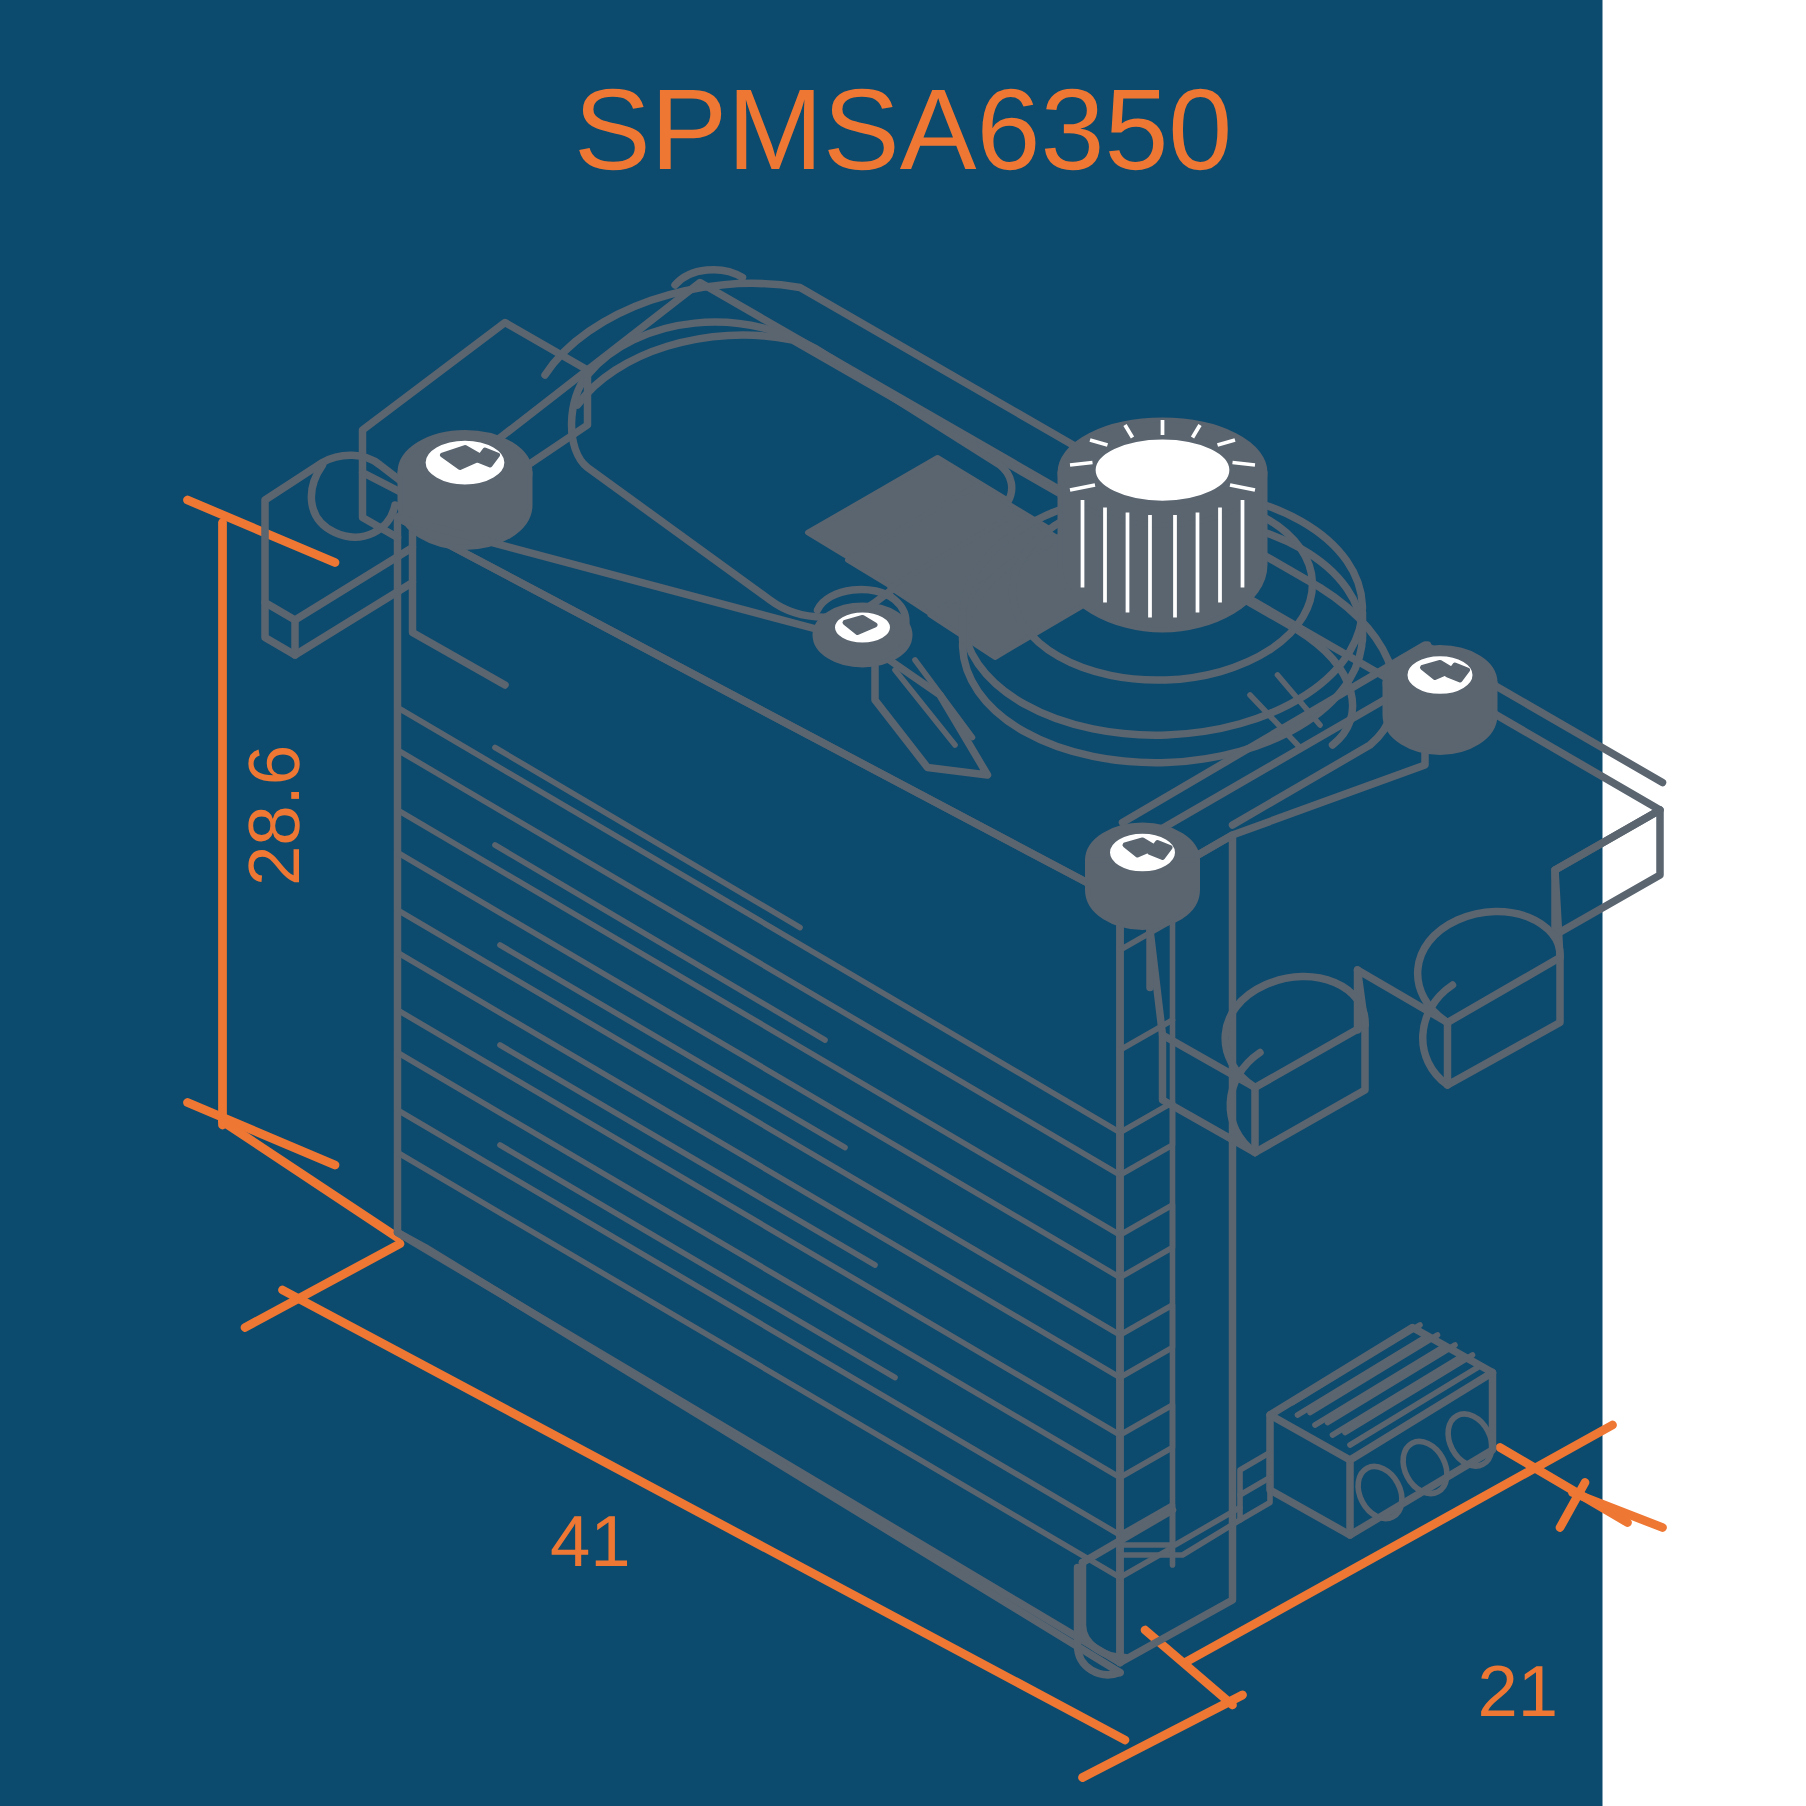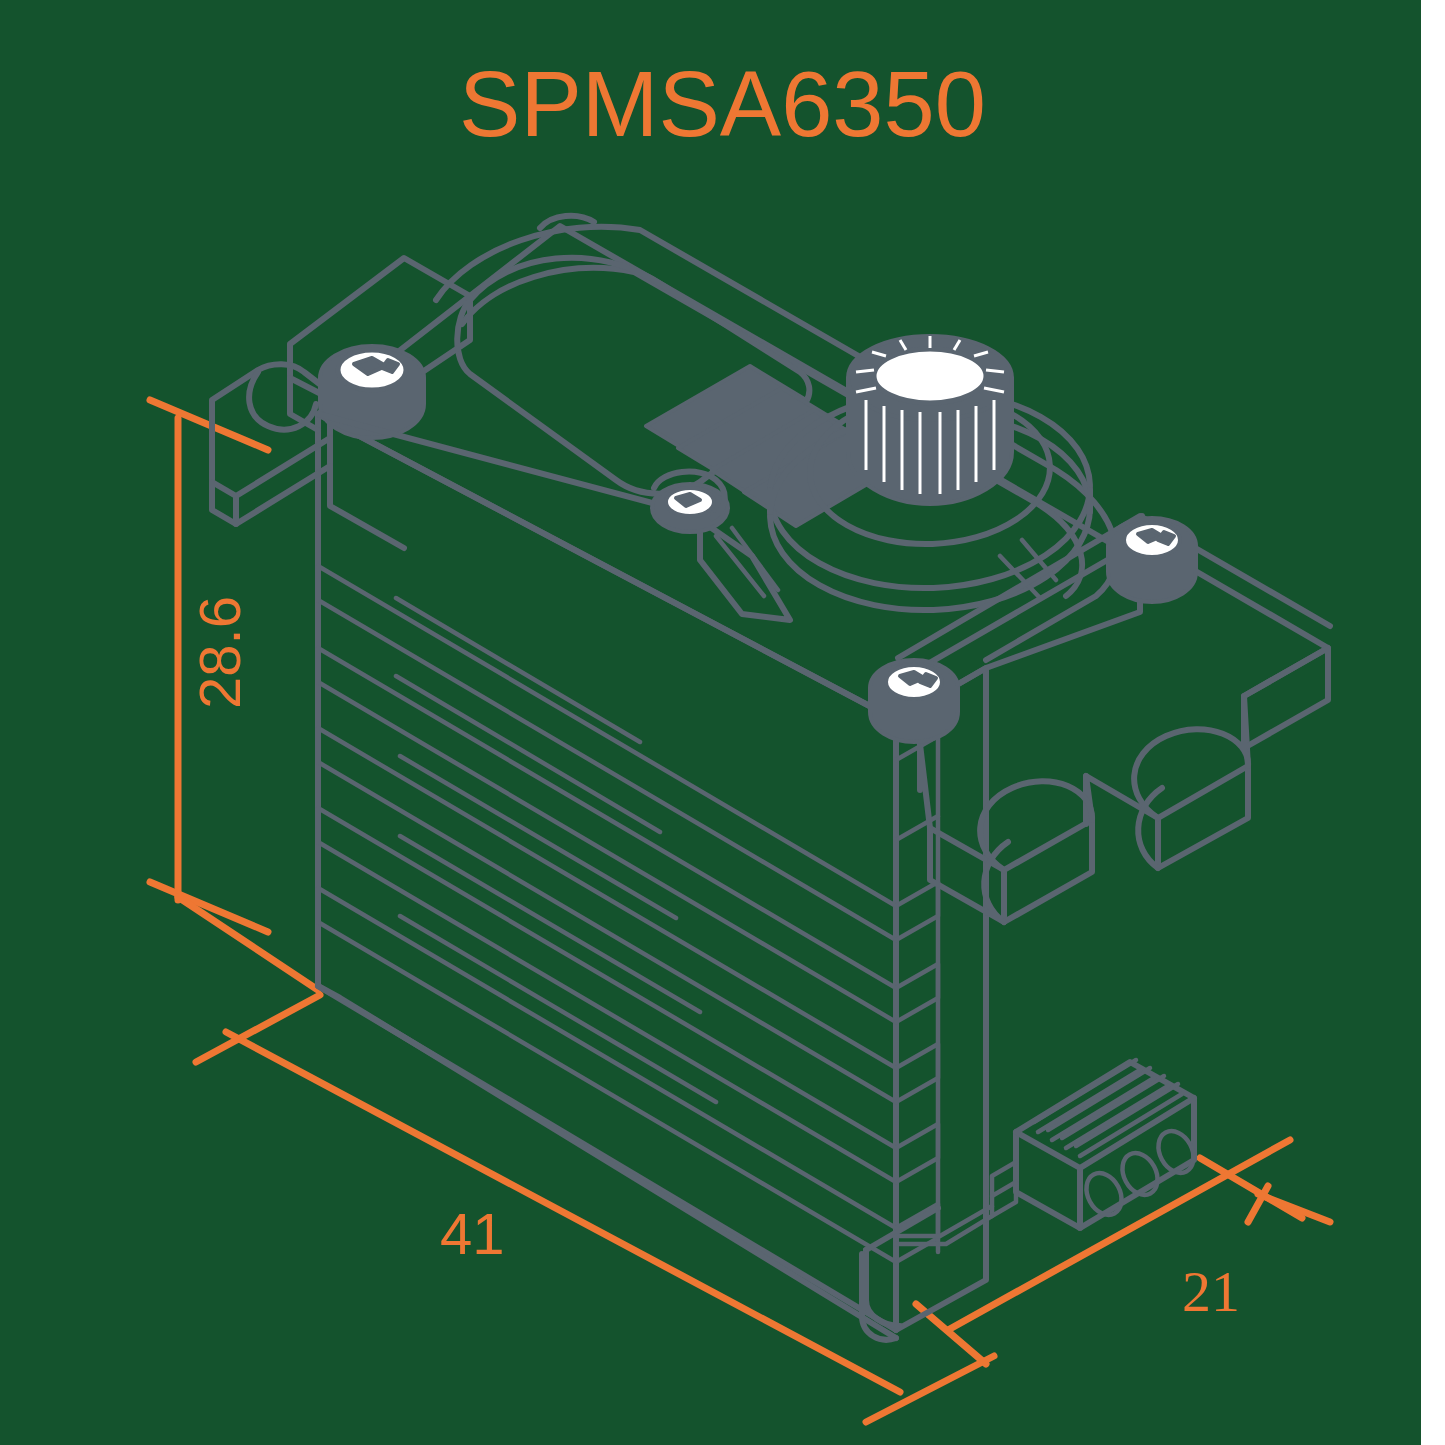--- a/index.html
+++ b/index.html
@@ -9,23 +9,23 @@
     background: #ffffff;
   }
   body {
     width: 1445px;
     height: 1445px;
     font-family: "Liberation Sans", sans-serif;
     overflow: hidden;
   }
   #page {
     position: relative;
-    width: 1421px;
+    width: 1282px;
     height: 1445px;
-    background: #14532d;
+    background: #0c4a6e;
   }
   #title {
     position: absolute;
     top: 56px;
     left: 0;
     width: 1445px;
     text-align: center;
     font-family: "Liberation Sans", sans-serif;
     font-size: 92px;
     font-weight: 400;
@@ -56,22 +56,21 @@
     transform-origin: left top;
     transform: rotate(-90deg) translate(-100%, 0);
   }
   #label-length {
     left: 440px;
     top: 1200px;
     text-align: right;
   }
   #label-depth {
     left: 1182px;
-    top: 1258px;
-    font-family: Liberation Serif, serif;
+    top: 1320px;
   }
 </style>
 </head>
 <body>
 
 <div id="page">
 
   <div id="title">SPMSA6350</div>
 
   <svg id="drawing" viewBox="0 0 1445 1445">

